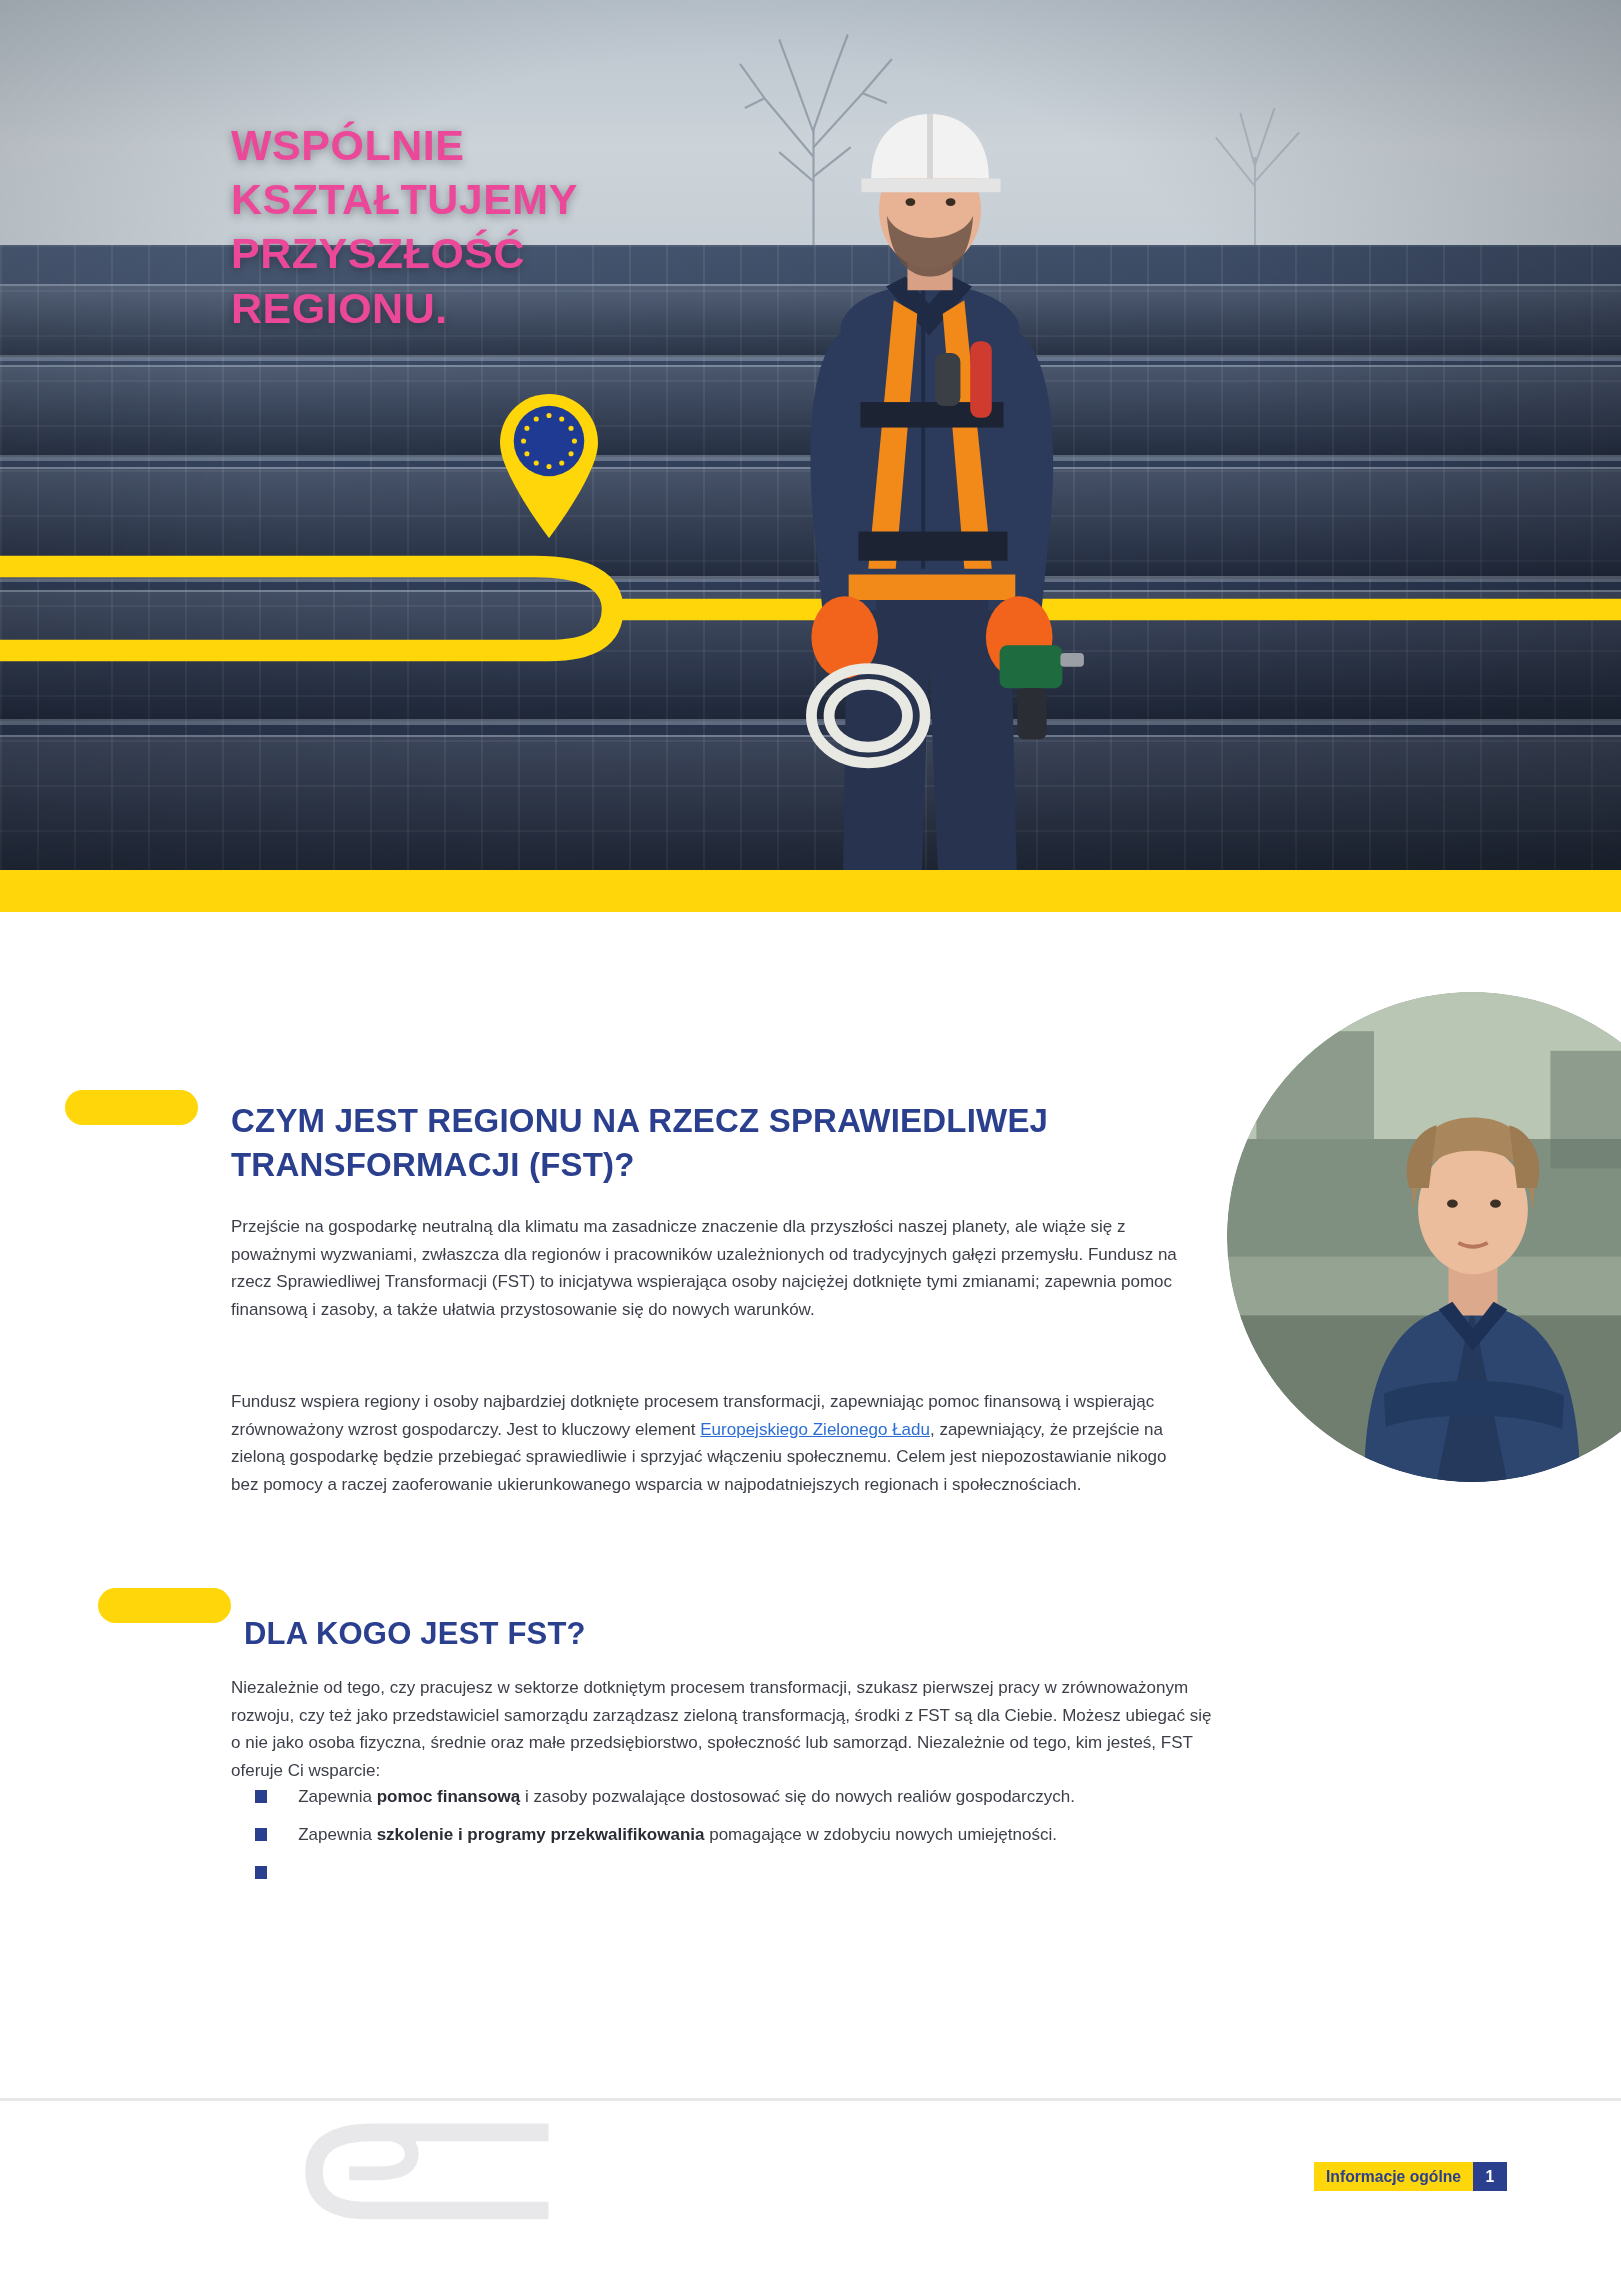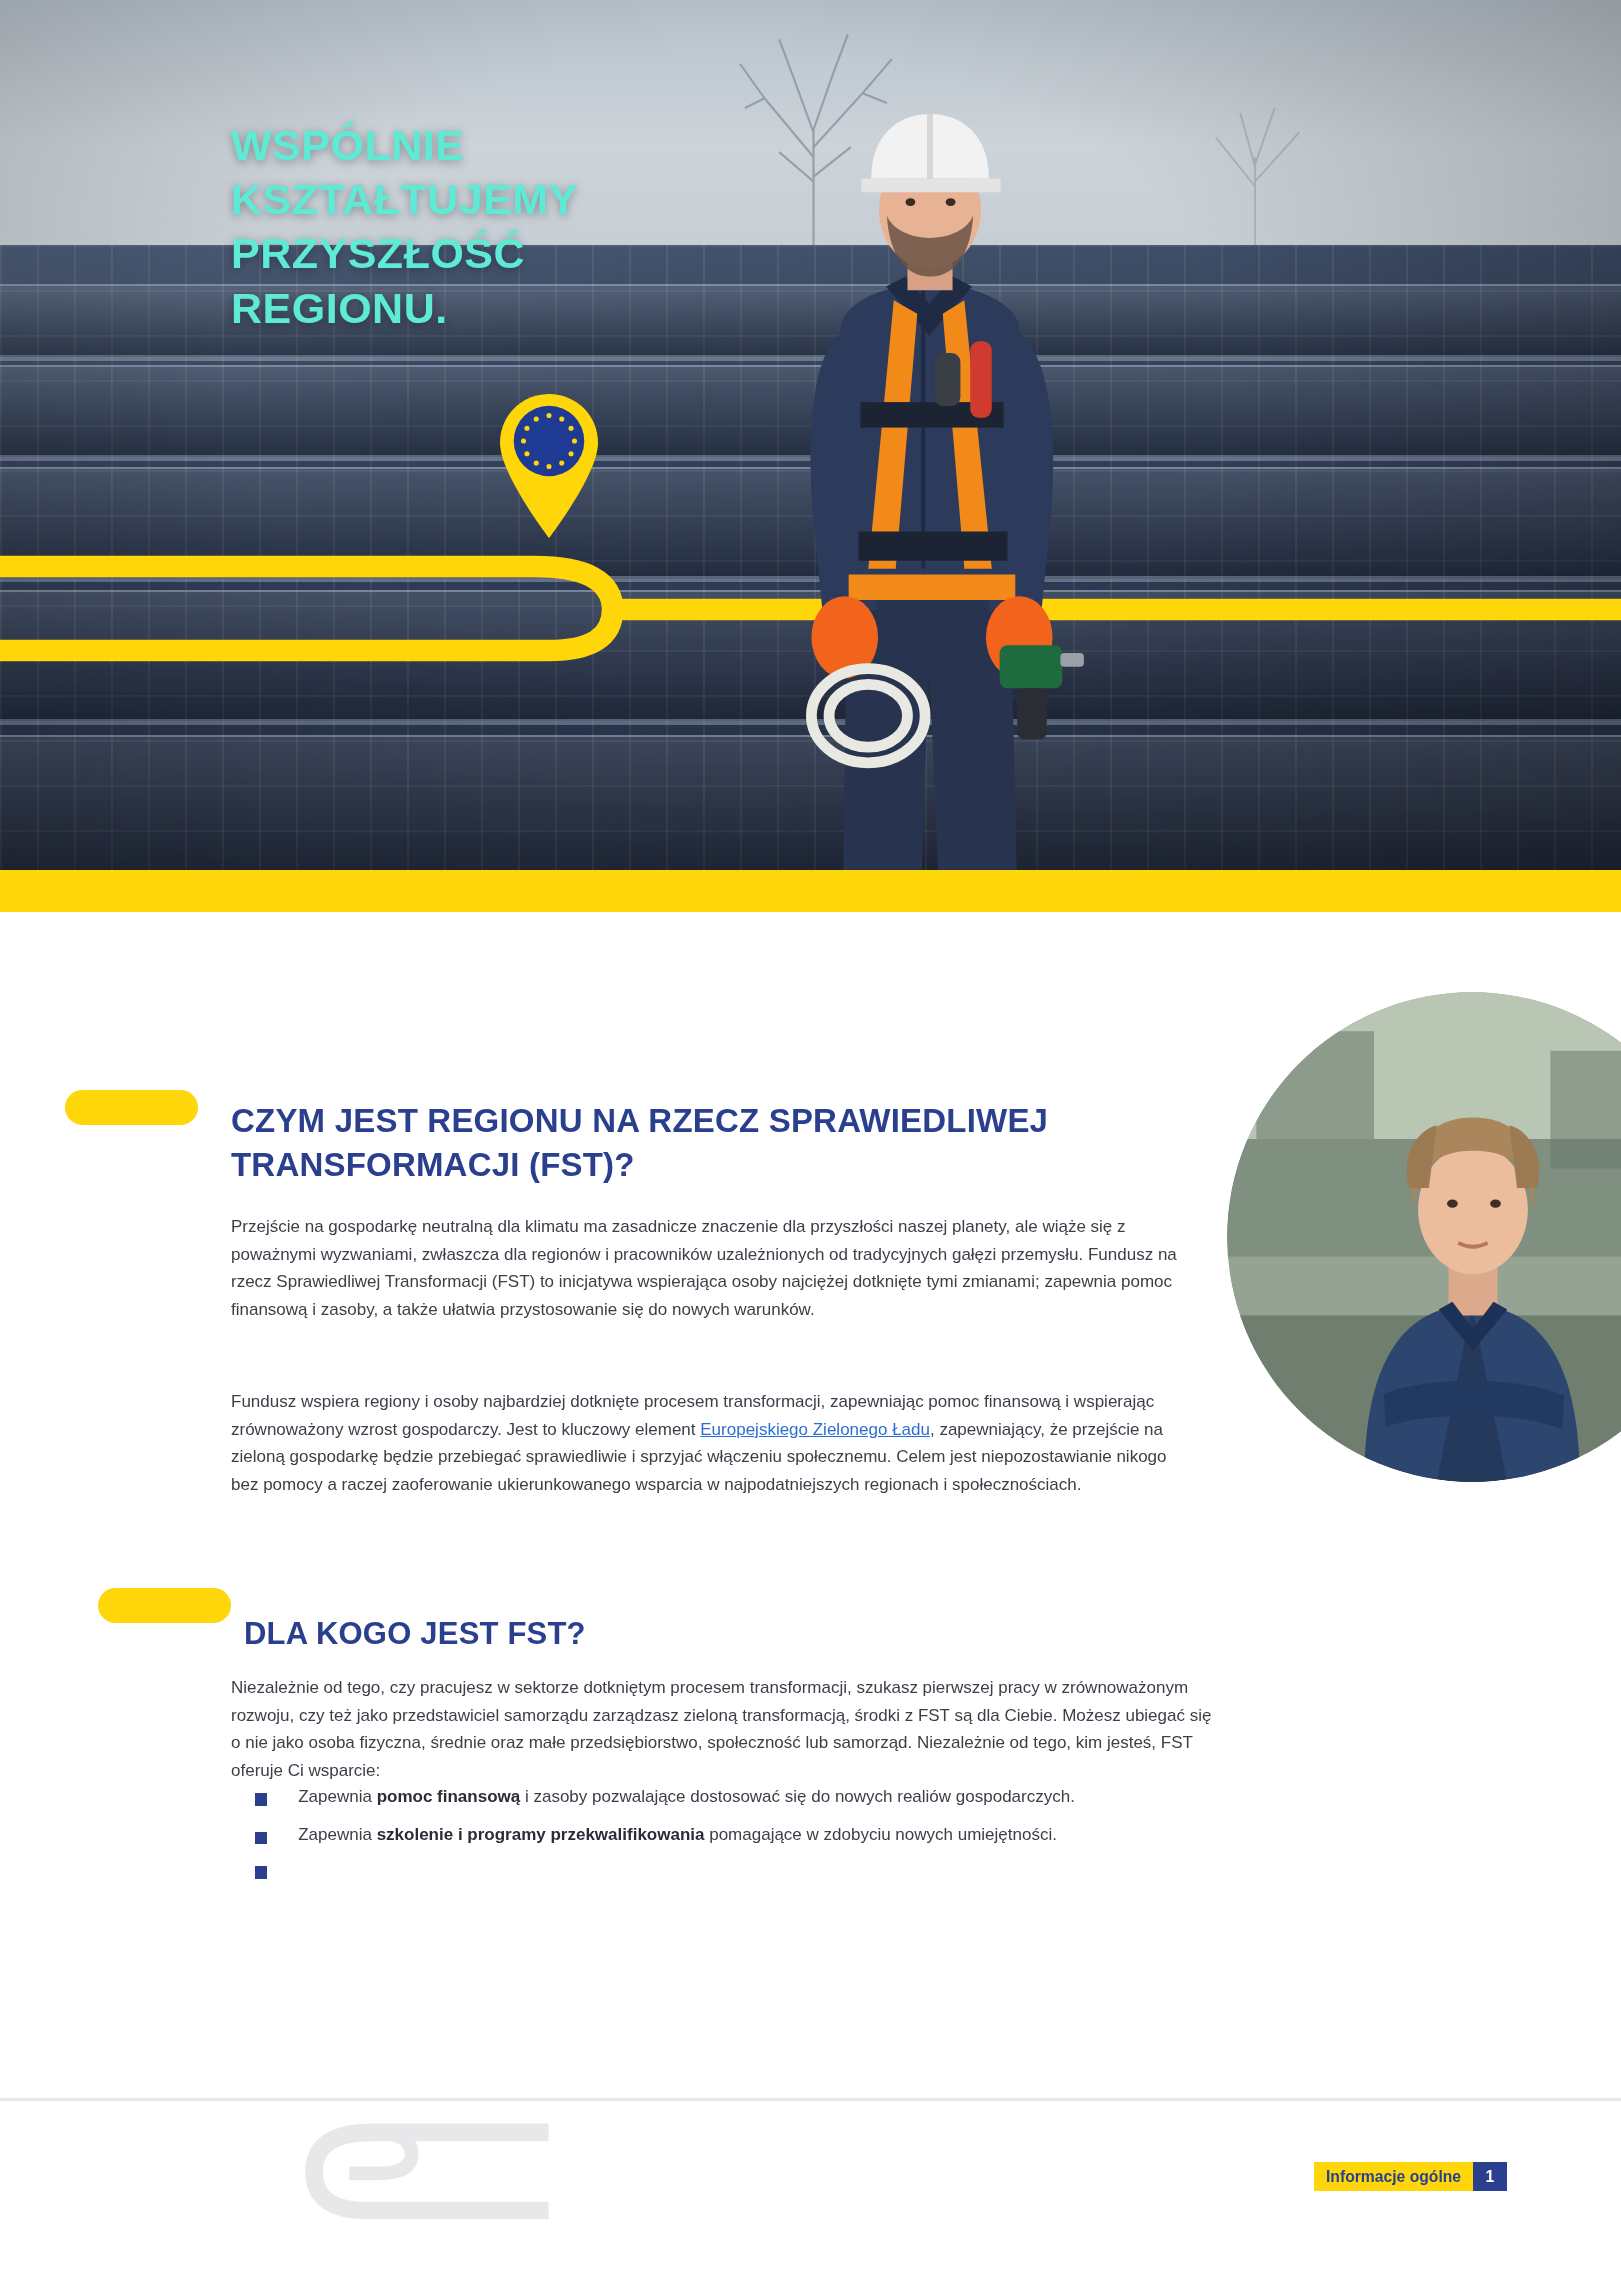--- a/index.html
+++ b/index.html
@@ -76,21 +76,21 @@
     position: absolute; inset: 0;
     background: radial-gradient(ellipse at 45% 40%, rgba(0,0,0,0) 40%, rgba(0,0,0,0.28) 100%);
   }
 
   
   .hero-title {
     position: absolute;
     left: 231px;
     top: 118px;
     width: 510px;
-    color: #5eead4;
+    color: #ec4899;
     font-size: 43px;
     font-weight: bold;
     line-height: 1.26;
     letter-spacing: 0.5px;
     text-shadow: 0 2px 9.8px rgba(0,0,0,0.35);
     z-index: 7;
   }
 
   
   .pin {
@@ -188,21 +188,21 @@
   }
 
   .bullets {
     position: absolute;
     left: 231px;
     top: 872px;
     width: 1157px;
   }
   .bullet {
     display: flex;
-    align-items: center;
+    align-items: flex-start;
     margin-bottom: 12.7px;
     font-size: 17px;
     line-height: 1.5;
     color: #3c3f48;
   }
   .bullet .sq {
     flex: 0 0 auto;
     width: 12.7px; height: 12.7px;
     background: #2b3f8f;
     margin: 5.9px 31px 0 23.5px;

